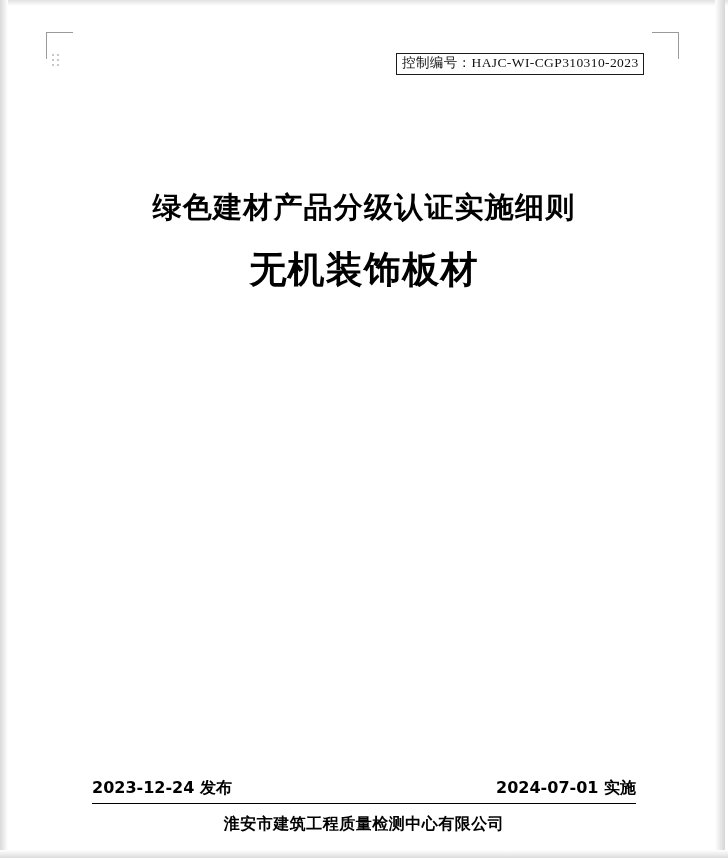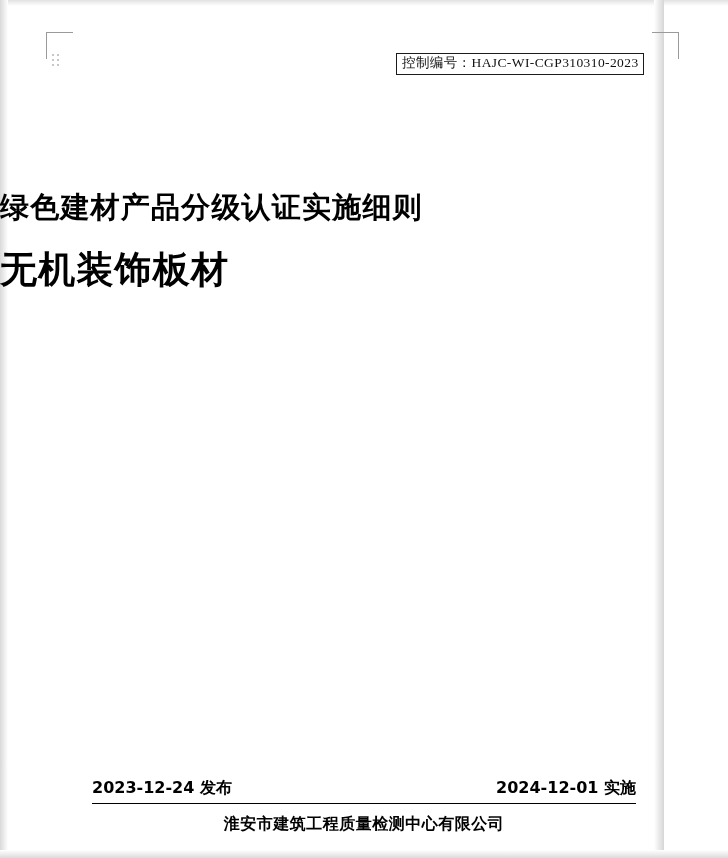--- a/index.html
+++ b/index.html
@@ -10,21 +10,21 @@
   body {
     width: 728px;
     height: 858px;
     font-family: "Liberation Sans", sans-serif;
     color: #000000;
     overflow: hidden;
   }
 
   .page {
     position: relative;
-    width: 664px;
+    width: 725px;
     height: 858px;
     background: #ffffff;
     box-sizing: border-box;
   }
 
   
   .page-shadow-left {
     position: absolute;
     left: 0; top: 0;
     width: 8px; height: 858px;
@@ -102,21 +102,21 @@
     line-height: 1.1;
     color: #111111;
   }
 
   
   .title-block {
     position: absolute;
     left: 0;
     top: 188px;
     width: 728px;
-    text-align: left;
+    text-align: center;
   }
   .doc-title-line1 {
     font-family: "DejaVu Sans", sans-serif;
     font-size: 29px;
     font-weight: 700;
     letter-spacing: 1.2px;
     color: #000000;
     line-height: 1.35;
   }
   .doc-title-line2 {
@@ -188,20 +188,20 @@
 
   <div class="control-number">控制编号：HAJC-WI-CGP310310-2023</div>
 
   <div class="title-block">
     <div class="doc-title-line1">绿色建材产品分级认证实施细则</div>
     <div class="doc-title-line2">无机装饰板材</div>
   </div>
 
   <div class="footer-dates">
     <div>2023-12-24 发布</div>
-    <div>2024-12-01 实施</div>
+    <div>2024-07-01 实施</div>
   </div>
 
   <div class="footer-rule"></div>
 
   <div class="footer-org">淮安市建筑工程质量检测中心有限公司</div>
 
 </div>
 
 </body></html>

